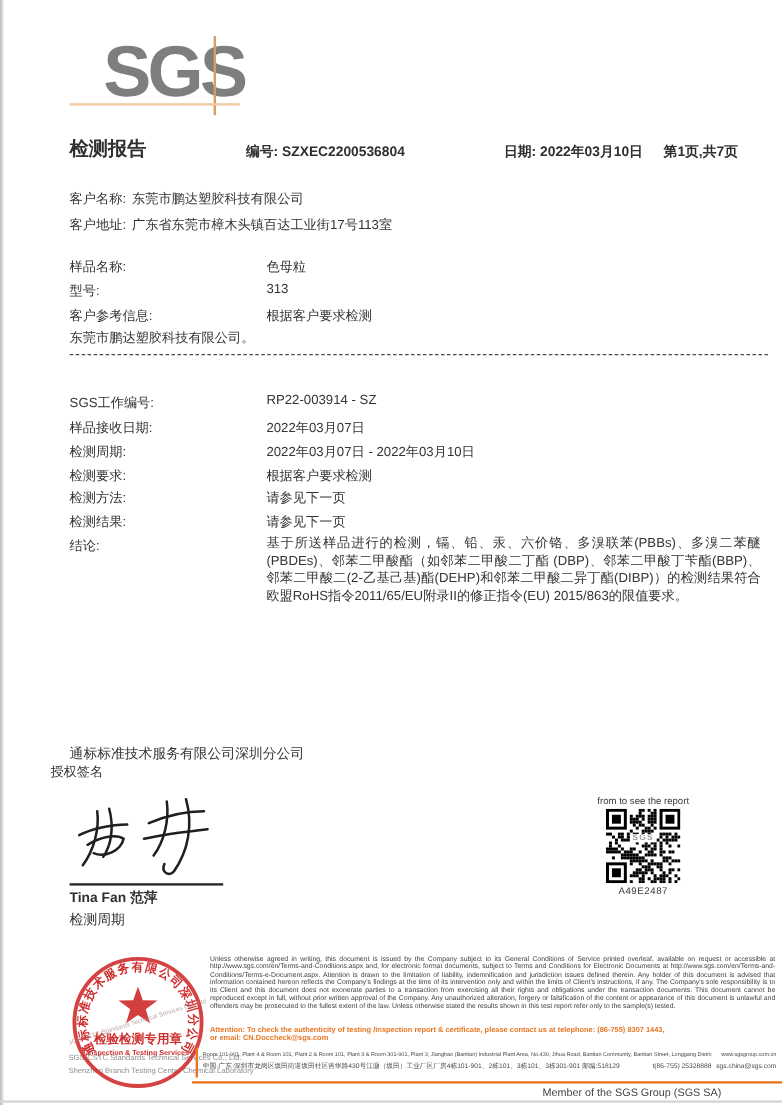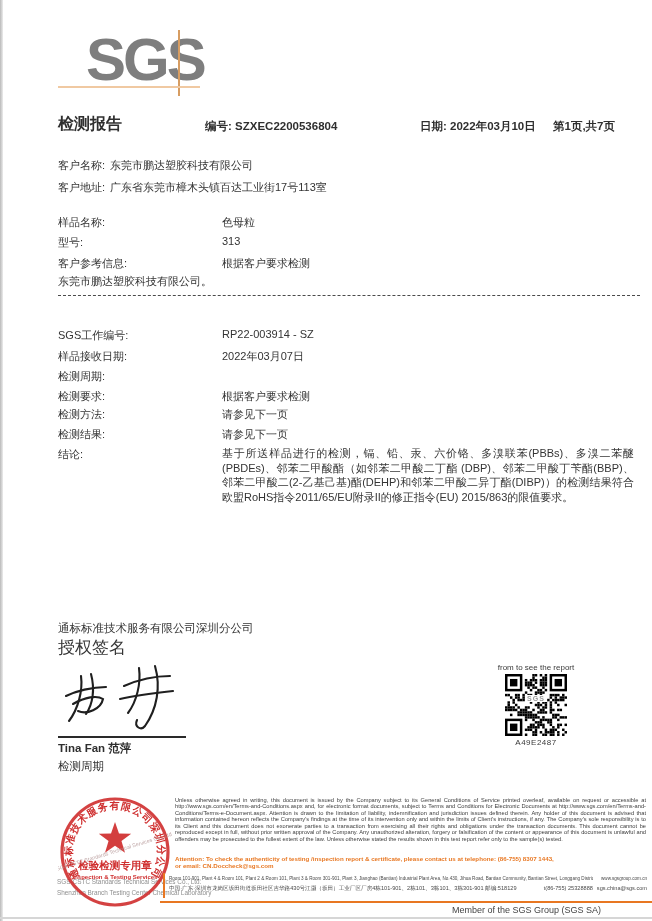--- a/index.html
+++ b/index.html
@@ -25,21 +25,21 @@
   .lbl{left:58px;}
   .valA{left:110px;}
   .valB{left:222px;}
 
   .dashed-sep{left:58px;top:295px;width:582px;border-top:1.5px dashed #4a4a4a;}
 
   .conclusion{left:222px;top:446px;width:412px;font-size:11px;line-height:14.6px;color:#343434;text-align:justify;}
 
   
   .sig-company{left:58px;top:621px;font-size:11.5px;color:#343434;}
-  .sig-label{left:58px;top:636px;font-size:17px;color:#343434;}
+  .sig-label{left:42px;top:636px;font-size:11px;color:#343434;}
   .sig-svg{left:60px;top:664px;}
   .sig-line{left:58px;top:736px;width:128px;height:2px;background:#2a2a2a;}
   .sig-name{left:58px;top:741px;font-size:11.5px;color:#2f2f2f;font-weight:bold;}
   .sig-role{left:58px;top:759px;font-size:11.5px;color:#343434;}
 
   
   .qr-caption{left:480px;top:663px;width:112px;text-align:center;font-size:8px;color:#3a3a3a;}
   .qr-box{left:505px;top:674px;width:62px;height:62px;background:#fff;}
   .qr-center{left:505px;top:695px;width:62px;text-align:center;font-size:7px;font-weight:bold;color:#9a9a9a;background:transparent;}
   .qr-center span{background:#fff;padding:0 2px;letter-spacing:1px;}
@@ -93,20 +93,21 @@
   <div class="abs val valB" style="top:256px">根据客户要求检测</div>
   <div class="abs lbl" style="top:274px">东莞市鹏达塑胶科技有限公司。</div>
 
   <div class="abs dashed-sep"></div>
 
   <div class="abs lbl" style="top:328px">SGS工作编号:</div>
   <div class="abs val valB" style="top:328px">RP22-003914 - SZ</div>
   <div class="abs lbl" style="top:349px">样品接收日期:</div>
   <div class="abs val valB" style="top:349px">2022年03月07日</div>
   <div class="abs lbl" style="top:369px">检测周期:</div>
+  <div class="abs val valB" style="top:369px">2022年03月07日 - 2022年03月10日</div>
   <div class="abs lbl" style="top:389px">检测要求:</div>
   <div class="abs val valB" style="top:389px">根据客户要求检测</div>
   <div class="abs lbl" style="top:407px">检测方法:</div>
   <div class="abs val valB" style="top:407px">请参见下一页</div>
   <div class="abs lbl" style="top:427px">检测结果:</div>
   <div class="abs val valB" style="top:427px">请参见下一页</div>
   <div class="abs lbl" style="top:447px">结论:</div>
   <div class="abs conclusion">基于所送样品进行的检测，镉、铅、汞、六价铬、多溴联苯(PBBs)、多溴二苯醚(PBDEs)、邻苯二甲酸酯（如邻苯二甲酸二丁酯 (DBP)、邻苯二甲酸丁苄酯(BBP)、邻苯二甲酸二(2-乙基己基)酯(DEHP)和邻苯二甲酸二异丁酯(DIBP)）的检测结果符合欧盟RoHS指令2011/65/EU附录II的修正指令(EU) 2015/863的限值要求。</div>
 
   <div class="abs sig-company">通标标准技术服务有限公司深圳分公司</div>

